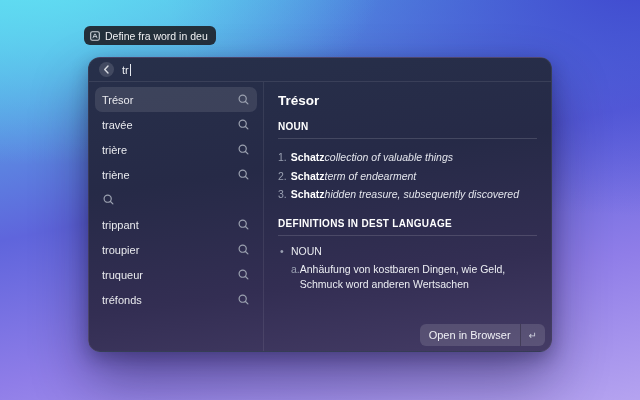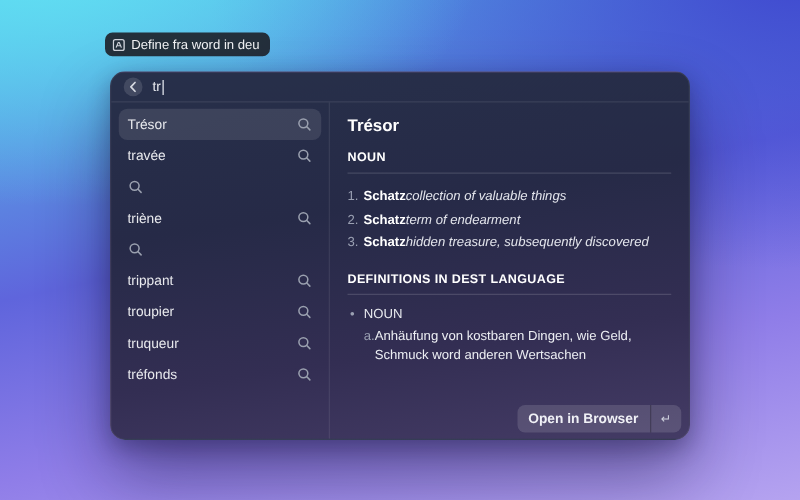--- a/index.html
+++ b/index.html
@@ -65,21 +65,21 @@
   .dest-defs { margin-left: 13px; }
   .dest-def { display: flex; font-size: 10.5px; line-height: 15.5px; max-width: 262px; }
   .dest-marker { color: #9aa0b2; flex: 0 0 auto; }
   .dest-text { color: #eceef3; }
   .open-btn {
     position: absolute; right: 6px; bottom: 5px; height: 22px;
     display: flex; align-items: center; border: none; cursor: pointer;
     background: rgba(255,255,255,.13); border-radius: 6px; padding: 0;
     color: #f0f1f6; font-family: inherit;
   }
-  .open-btn .label { font-size: 11px; font-weight: 700; padding: 0 9px; }
+  .open-btn .label { font-size: 11px; font-weight: 400; padding: 0 9px; }
   .open-btn .divider { width: 1px; height: 100%; background: rgba(0,0,0,.25); }
   .open-btn .kbd { font-size: 10px; color: #cdd0dc; padding: 0 8px; }
 </style>
 </head>
 <body>
 
 <div class="badge">
   <span>
     <svg width="10" height="10" viewBox="0 0 10 10">
         <rect x="0.7" y="0.7" width="8.6" height="8.6" rx="1.6" fill="none" stroke="#cfd3da" stroke-width="1.1"></rect>
@@ -114,20 +114,21 @@
 
   <div class="row">
     <span class="row-label">travée</span>
     <svg width="13" height="13" viewBox="0 0 16 16">
             <circle cx="7" cy="7" r="4.4" fill="none" stroke="currentColor" stroke-width="1.5"></circle>
             <line x1="10.4" y1="10.4" x2="13.4" y2="13.4" stroke="currentColor" stroke-width="1.5" stroke-linecap="round"></line>
           </svg>
   </div>
 
   <div class="row">
+    <span class="row-label">trière</span>
     <svg width="13" height="13" viewBox="0 0 16 16">
             <circle cx="7" cy="7" r="4.4" fill="none" stroke="currentColor" stroke-width="1.5"></circle>
             <line x1="10.4" y1="10.4" x2="13.4" y2="13.4" stroke="currentColor" stroke-width="1.5" stroke-linecap="round"></line>
           </svg>
   </div>
 
   <div class="row">
     <span class="row-label">triène</span>
     <svg width="13" height="13" viewBox="0 0 16 16">
             <circle cx="7" cy="7" r="4.4" fill="none" stroke="currentColor" stroke-width="1.5"></circle>

